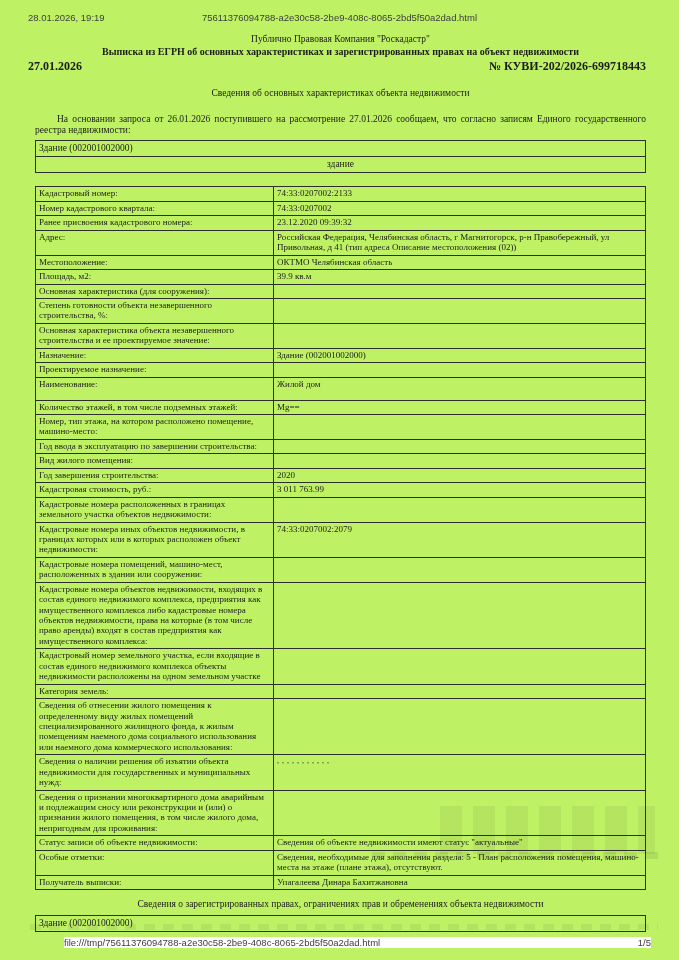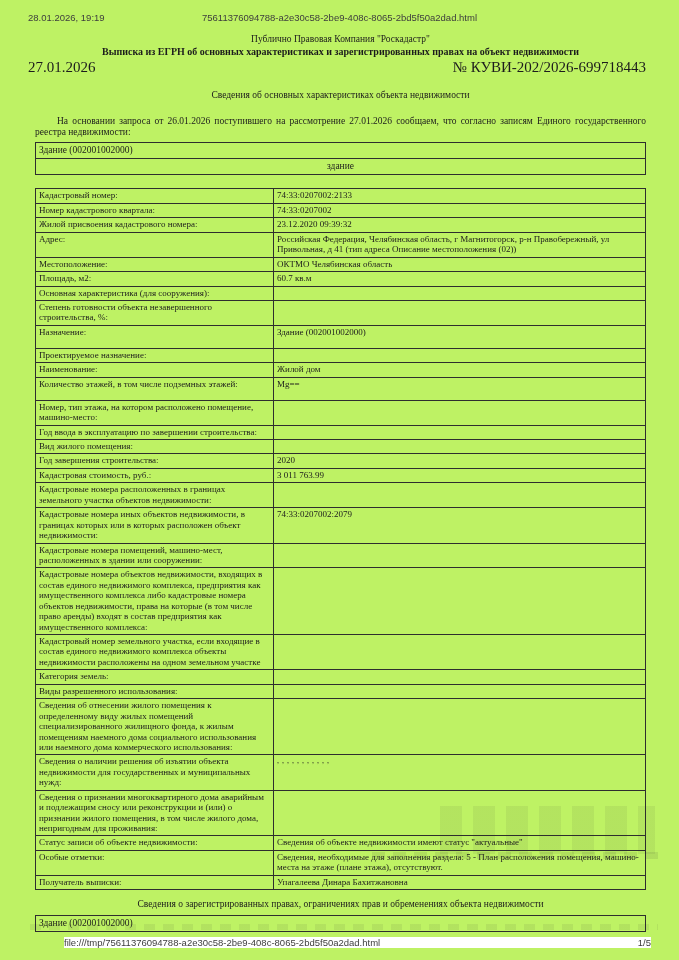--- a/index.html
+++ b/index.html
@@ -23,21 +23,21 @@
     display:flex;justify-content:space-between;
     font-family:"Liberation Sans","DejaVu Sans",sans-serif;
     font-size:9.5px;color:#3d3d3d;
     background:#fff;
     margin-left:36px;
   }
   
   .doc{position:absolute;top:30px;left:35px;width:611px;}
   .company{ text-align:center;font-size:9.5px;margin-top:4px;}
   .doc-title{text-align:center;font-size:10px;font-weight:bold;margin-top:2px;}
-  .date-row{display:flex;justify-content:space-between;font-size:15px;margin-top:2px;}
+  .date-row{display:flex;justify-content:space-between;font-size:12px;margin-top:2px;font-weight:bold;}
   .date-row .left{margin-left:-7px;}
   .sec-heading{text-align:center;font-size:9.5px;margin-top:14px;}
   .intro{
     font-size:9.5px;margin:16px 0 4px 0;text-align:justify;
     text-indent:22px;line-height:1.18;
   }
   table{border-collapse:collapse;width:611px;table-layout:fixed;}
   td{
     border:1px solid #2e2e2e;
     font-size:9px;line-height:1.16;
@@ -111,41 +111,45 @@
       <tbody id="char-rows">
           <tr>
             <td class="lbl">Кадастровый номер:</td>
             <td>74:33:0207002:2133</td>
           </tr>
           <tr>
             <td class="lbl">Номер кадастрового квартала:</td>
             <td>74:33:0207002</td>
           </tr>
           <tr>
-            <td class="lbl">Жилой присвоения кадастрового номера:</td>
+            <td class="lbl">Ранее присвоения кадастрового номера:</td>
             <td>23.12.2020 09:39:32</td>
           </tr>
           <tr>
             <td class="lbl">Адрес:</td>
             <td>Российская Федерация, Челябинская область, г Магнитогорск, р-н Правобережный, ул Привольная, д 41 (тип адреса Описание местоположения (02))</td>
           </tr>
           <tr>
             <td class="lbl">Местоположение:</td>
             <td>ОКТМО Челябинская область</td>
           </tr>
           <tr>
             <td class="lbl">Площадь, м2:</td>
-            <td>60.7 кв.м</td>
+            <td>39.9 кв.м</td>
           </tr>
           <tr>
             <td class="lbl">Основная характеристика (для сооружения):</td>
             <td></td>
           </tr>
           <tr>
             <td class="lbl">Степень готовности объекта незавершенного строительства, %:</td>
+            <td></td>
+          </tr>
+          <tr>
+            <td class="lbl">Основная характеристика объекта незавершенного строительства и ее проектируемое значение:</td>
             <td></td>
           </tr>
           <tr>
             <td class="lbl">Назначение:</td>
             <td>Здание (002001002000)</td>
           </tr>
           <tr>
             <td class="lbl">Проектируемое назначение:</td>
             <td></td>
           </tr>
@@ -192,24 +196,20 @@
           <tr>
             <td class="lbl">Кадастровые номера объектов недвижимости, входящих в состав единого недвижимого комплекса, предприятия как имущественного комплекса либо кадастровые номера объектов недвижимости, права на которые (в том числе право аренды) входят в состав предприятия как имущественного комплекса:</td>
             <td></td>
           </tr>
           <tr>
             <td class="lbl">Кадастровый номер земельного участка, если входящие в состав единого недвижимого комплекса объекты недвижимости расположены на одном земельном участке</td>
             <td></td>
           </tr>
           <tr>
             <td class="lbl">Категория земель:</td>
-            <td></td>
-          </tr>
-          <tr>
-            <td class="lbl">Виды разрешенного использования:</td>
             <td></td>
           </tr>
           <tr>
             <td class="lbl">Сведения об отнесении жилого помещения к определенному виду жилых помещений специализированного жилищного фонда, к жилым помещениям наемного дома социального использования или наемного дома коммерческого использования:</td>
             <td></td>
           </tr>
           <tr>
             <td class="lbl">Сведения о наличии решения об изъятии объекта недвижимости для государственных и муниципальных нужд:</td>
             <td class="dots">,,,,,,,,,,,</td>
           </tr>

